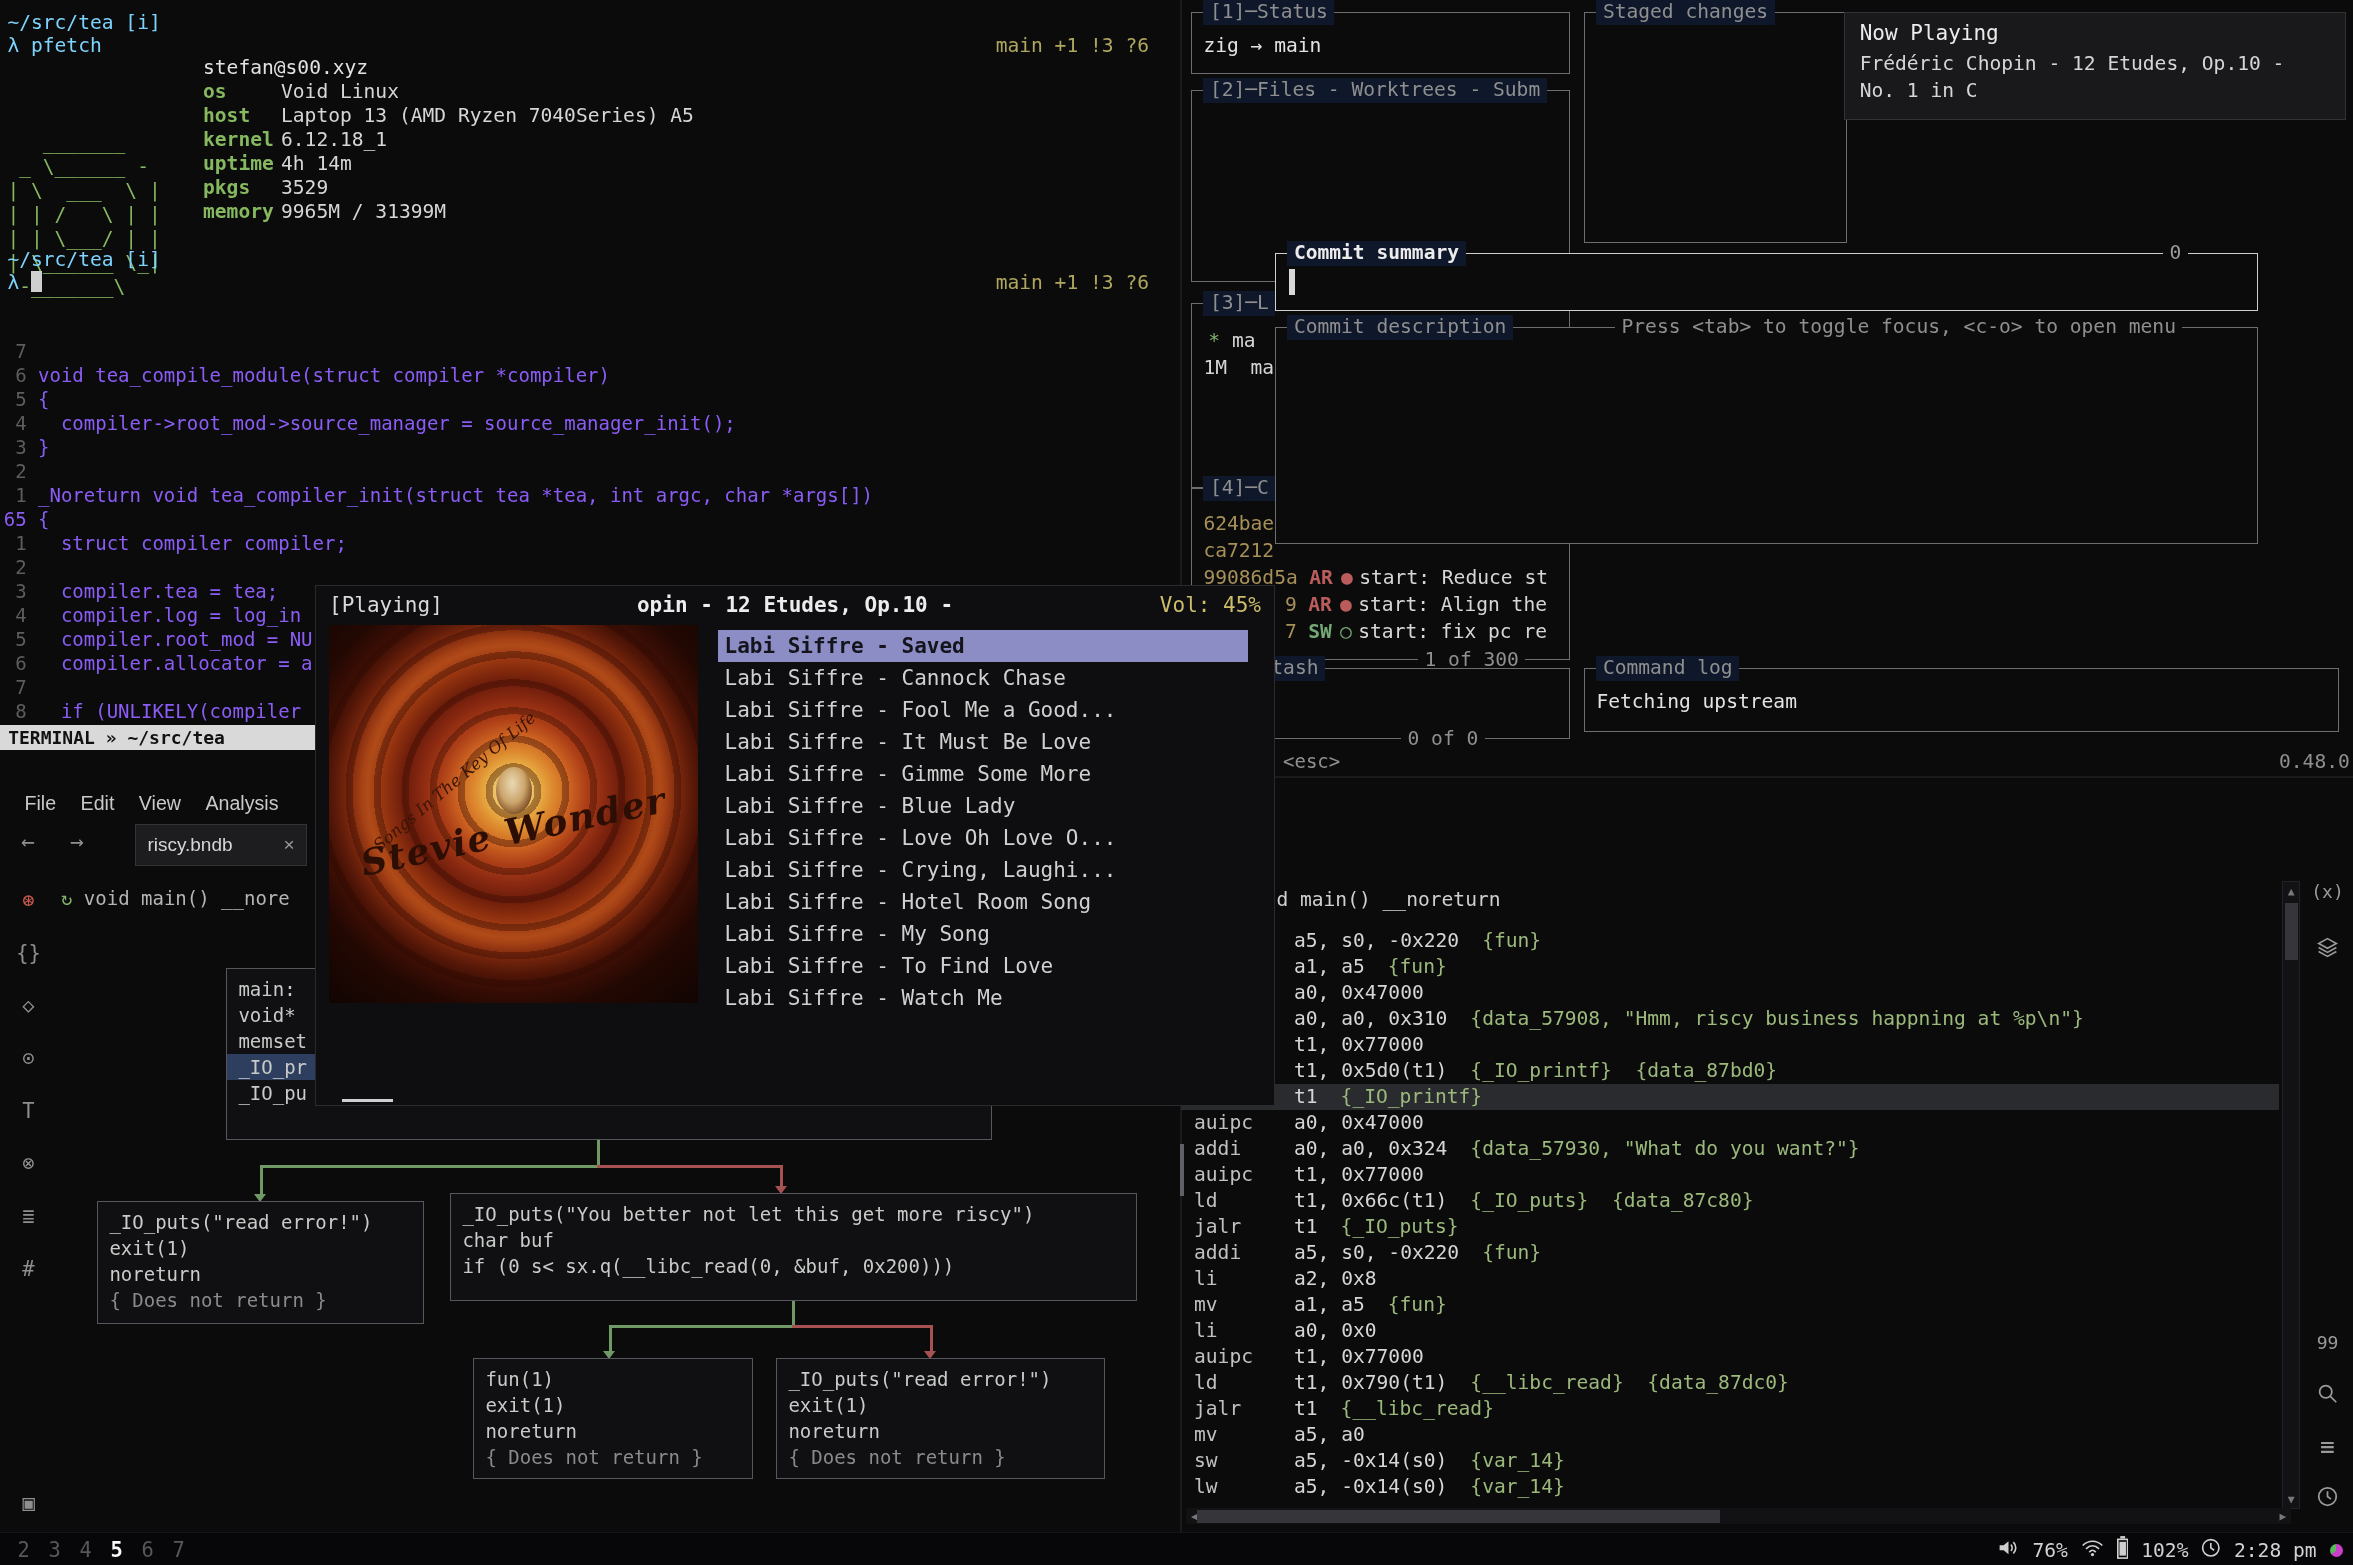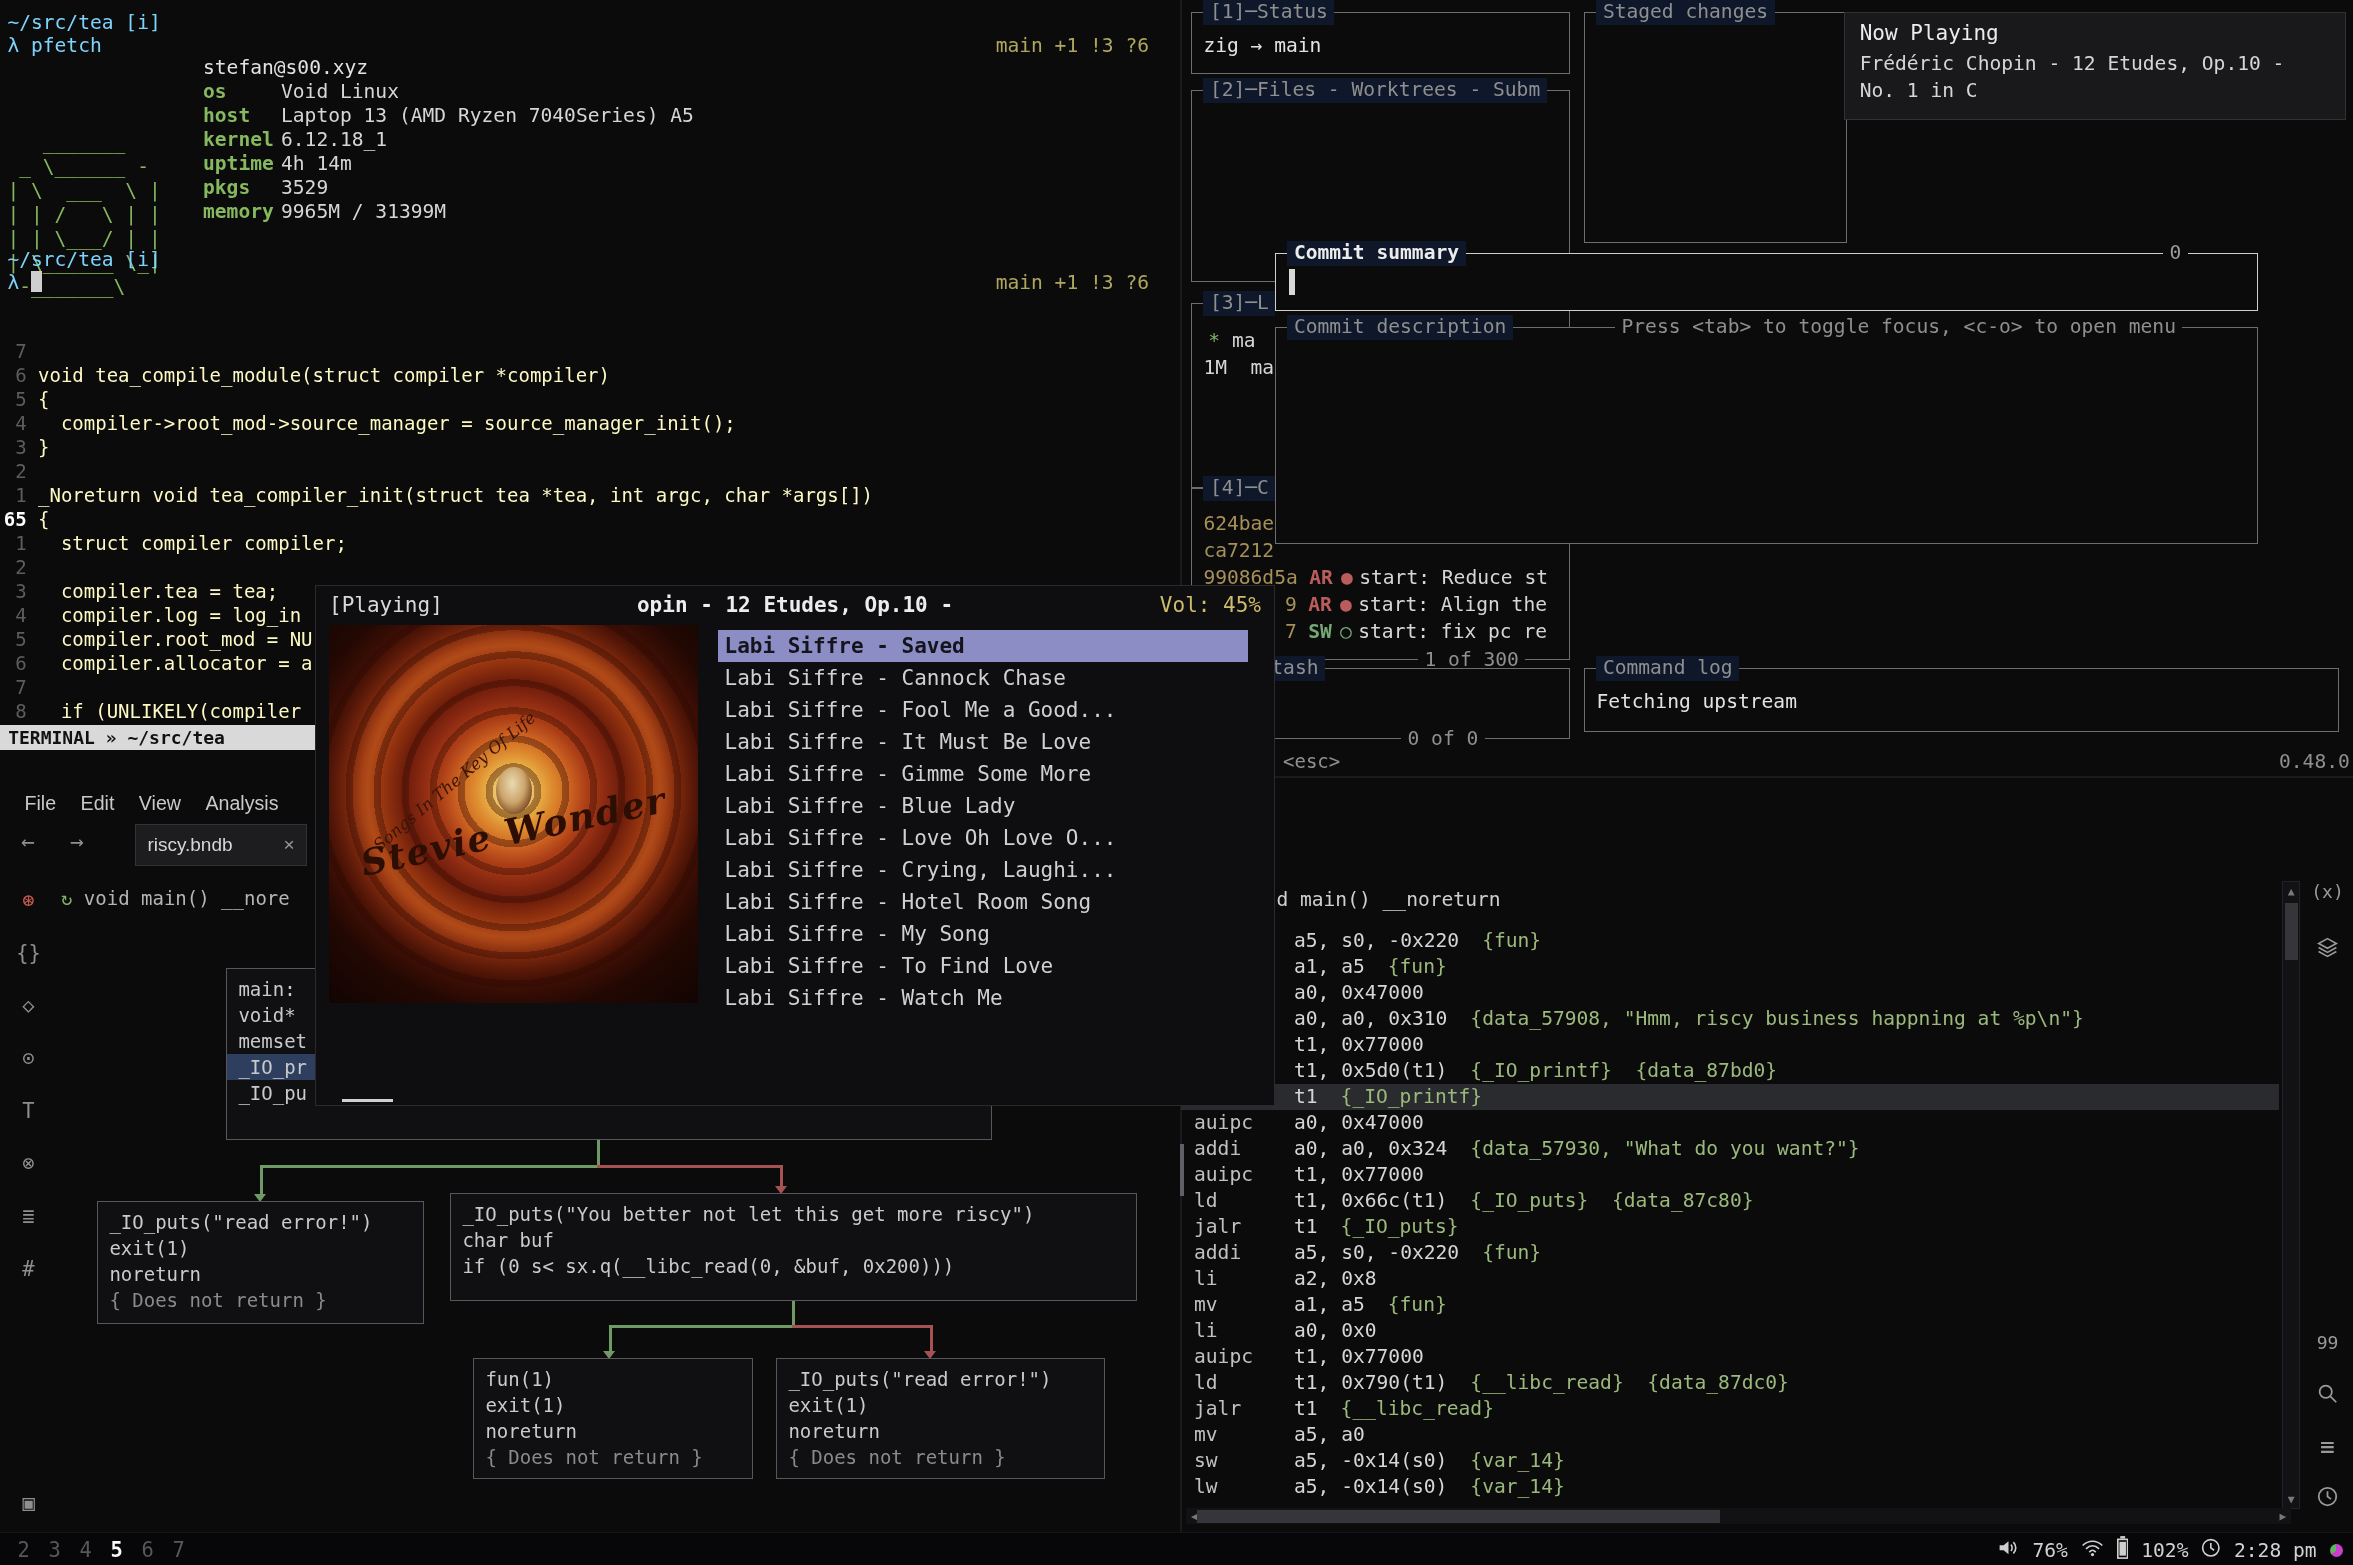--- a/index.html
+++ b/index.html
@@ -12,22 +12,22 @@
 #fetch-art{position:absolute;left:7.4px;top:59px;line-height:24px;color:#86b85f;white-space:pre}
 #fetch-info{position:absolute;left:203px;top:56px;line-height:24px}
 .fuser{color:#e2e2e2}
 .fline{white-space:pre}
 .flabel{display:inline-block;width:78px;color:#86b85f;font-weight:bold}
 .fvalue{color:#d6d6d6}
 .cursor{display:inline-block;width:11.4px;height:21px;background:#cfcfcf;vertical-align:-3.3px}
 #editor{position:absolute;left:0;top:339px;font-size:19px;line-height:24px}
 .eline{display:flex;height:24px}
 .lnum{width:38px;text-align:right;padding-right:11.4px;color:#5d5d5d;flex:none}
-.eline.cur .lnum{color:#ffffff;font-weight:bold}
-.lcode{white-space:pre;color:#fef9c3}
+.eline.cur .lnum{color:#8b5cf6;font-weight:normal}
+.lcode{white-space:pre;color:#8b5cf6}
 #termbar{position:absolute;left:0;top:725px;width:1180px;height:25px;background:#17171a}
 #termbar .wchunk{position:absolute;left:0;top:0;width:315px;height:25px;background:#d9d9d9;color:#111;
   font-size:18px;line-height:25px;padding-left:8.2px;font-weight:bold;white-space:pre}
 
 #bn-menubar{position:absolute;left:0;top:786px;width:1180px;height:34px;line-height:34px;
   font-family:"Liberation Sans",sans-serif;font-size:19.6px;color:#c9c9c9}
 .bn-menu-item{display:inline-block;margin-left:24.5px;cursor:default}
 #bn-tabrow{position:absolute;left:0;top:821px;width:1180px;height:47px}
 .navarr{position:absolute;top:6.5px;font-size:23px;color:#8f8f8f}
 #bn-tab{position:absolute;left:135px;top:3.3px;width:172px;height:42px;background:#1d1d20;border:0.8px solid #323236;

